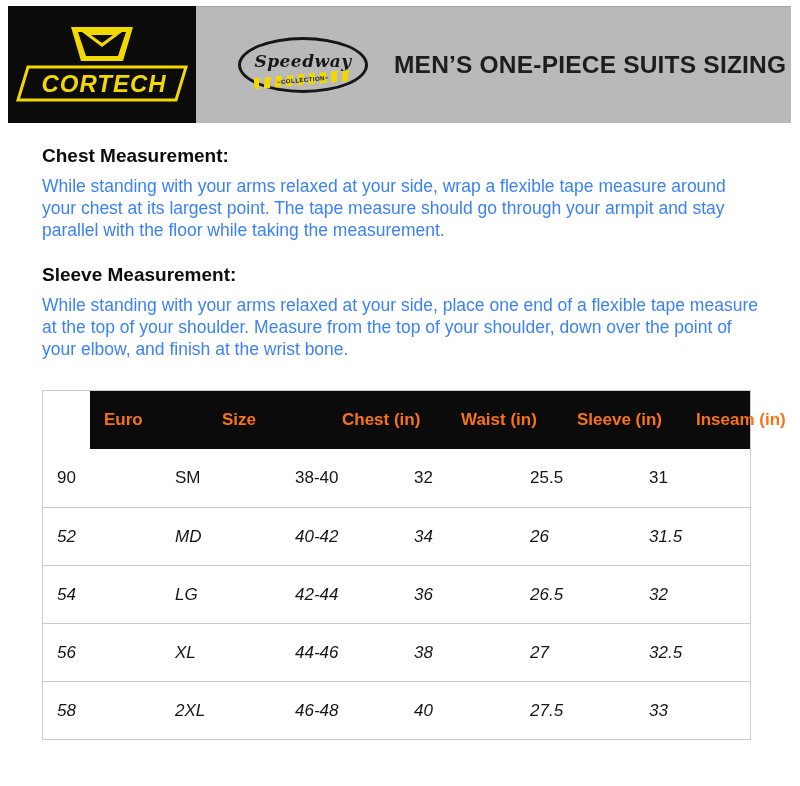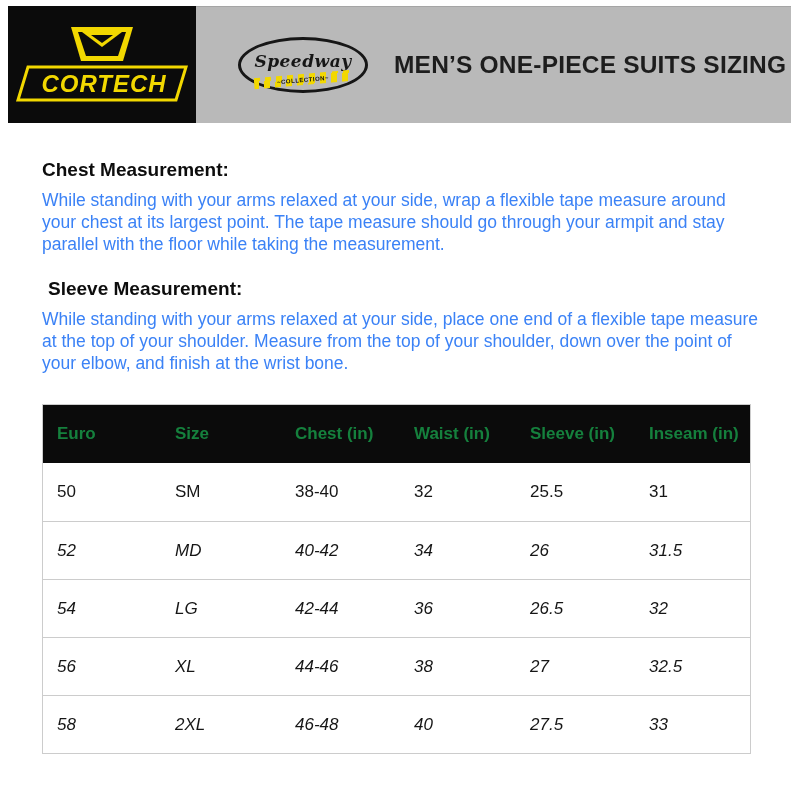--- a/index.html
+++ b/index.html
@@ -83,22 +83,22 @@
   }
 
   
   .content { padding: 0 42px; }
   .sec-heading {
     font-size: 19px;
     font-weight: 700;
     margin: 0;
     color: #0d0d0d;
   }
-  .sec1 { padding-top: 36px; }
-  .sec2 { padding-top: 23px; margin-left: 6px; }
+  .sec1 { padding-top: 22px; }
+  .sec2 { padding-top: 23px; }
   .sec-body {
     font-size: 17.5px;
     line-height: 22px;
     margin: 8px 0 0 0;
     max-width: 722px;
     color: #3b82f6;
   }
 
   
   .sizing-table {
@@ -108,22 +108,23 @@
   }
   .t-row {
     display: grid;
     grid-template-columns: 118px 120px 119px 116px 119px 117px;
     height: 58px;
     align-items: center;
   }
   .t-body .t-row + .t-row { border-top: 1px solid #cccccc; font-style: italic; }
   .t-head {
     background: #0b0b0b;
-    color: #15803d;
+    color: #f97316;
     font-weight: 700;
+    margin-left: 47px;
   }
   .cell {
     padding-left: 14px;
     font-size: 17px;
     white-space: nowrap;
   }
   .t-body .cell { color: #161616; }
 </style>
 </head>
 <body>
@@ -170,21 +171,21 @@
     <div class="cell">Euro</div>
     <div class="cell">Size</div>
     <div class="cell">Chest (in)</div>
     <div class="cell">Waist (in)</div>
     <div class="cell">Sleeve (in)</div>
     <div class="cell">Inseam (in)</div>
   </div>
 
   <div class="t-body">
     <div class="t-row">
-      <div class="cell">50</div>
+      <div class="cell">90</div>
       <div class="cell">SM</div>
       <div class="cell">38-40</div>
       <div class="cell">32</div>
       <div class="cell">25.5</div>
       <div class="cell">31</div>
     </div>
     <div class="t-row">
       <div class="cell">52</div>
       <div class="cell">MD</div>
       <div class="cell">40-42</div>

